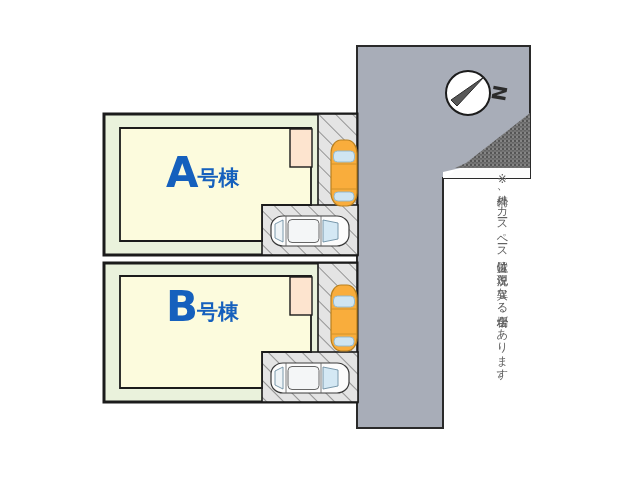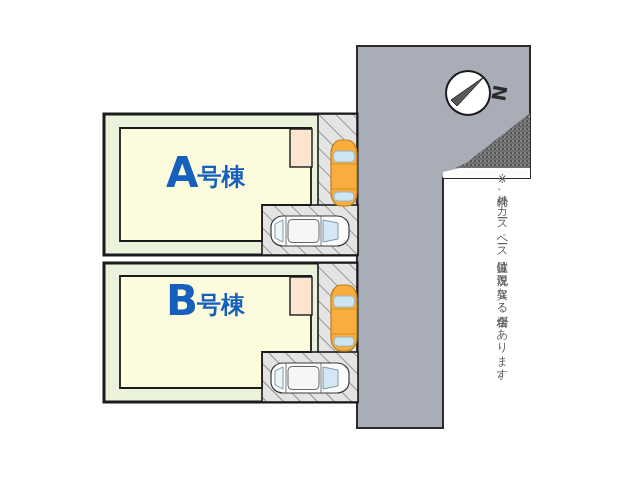--- a/index.html
+++ b/index.html
@@ -52,23 +52,23 @@
   }
   .bldg-label{
     position:absolute;
     color:#1560bd;
     font-weight:bold;
     white-space:nowrap;
     z-index:5;
     font-family:"DejaVu Sans","Liberation Sans",sans-serif;
   }
   .bldg-label .big{font-size:42px;line-height:1;vertical-align:-2px;letter-spacing:-1px;}
-  .bldg-label .sml{font-size:24px;line-height:1;letter-spacing:0px;}
+  .bldg-label .sml{font-size:21px;line-height:1;letter-spacing:0px;}
   #label-a{left:166px;top:152px;}
-  #label-b{left:166px;top:280px;}
+  #label-b{left:166px;top:286px;}
 </style>
 </head>
 <body>
 
 <svg id="plan" viewBox="0 0 620 486" width="620" height="486" xmlns="http://www.w3.org/2000/svg">
 
   <defs>
     <pattern id="hatch" width="12" height="12" patternUnits="userSpaceOnUse" patternTransform="rotate(-45 0 0)">
       <rect width="12" height="12" fill="#e4e4e4"></rect>
       <line x1="0" y1="0" x2="0" y2="12" stroke="#707070" stroke-width="1.4"></line>

